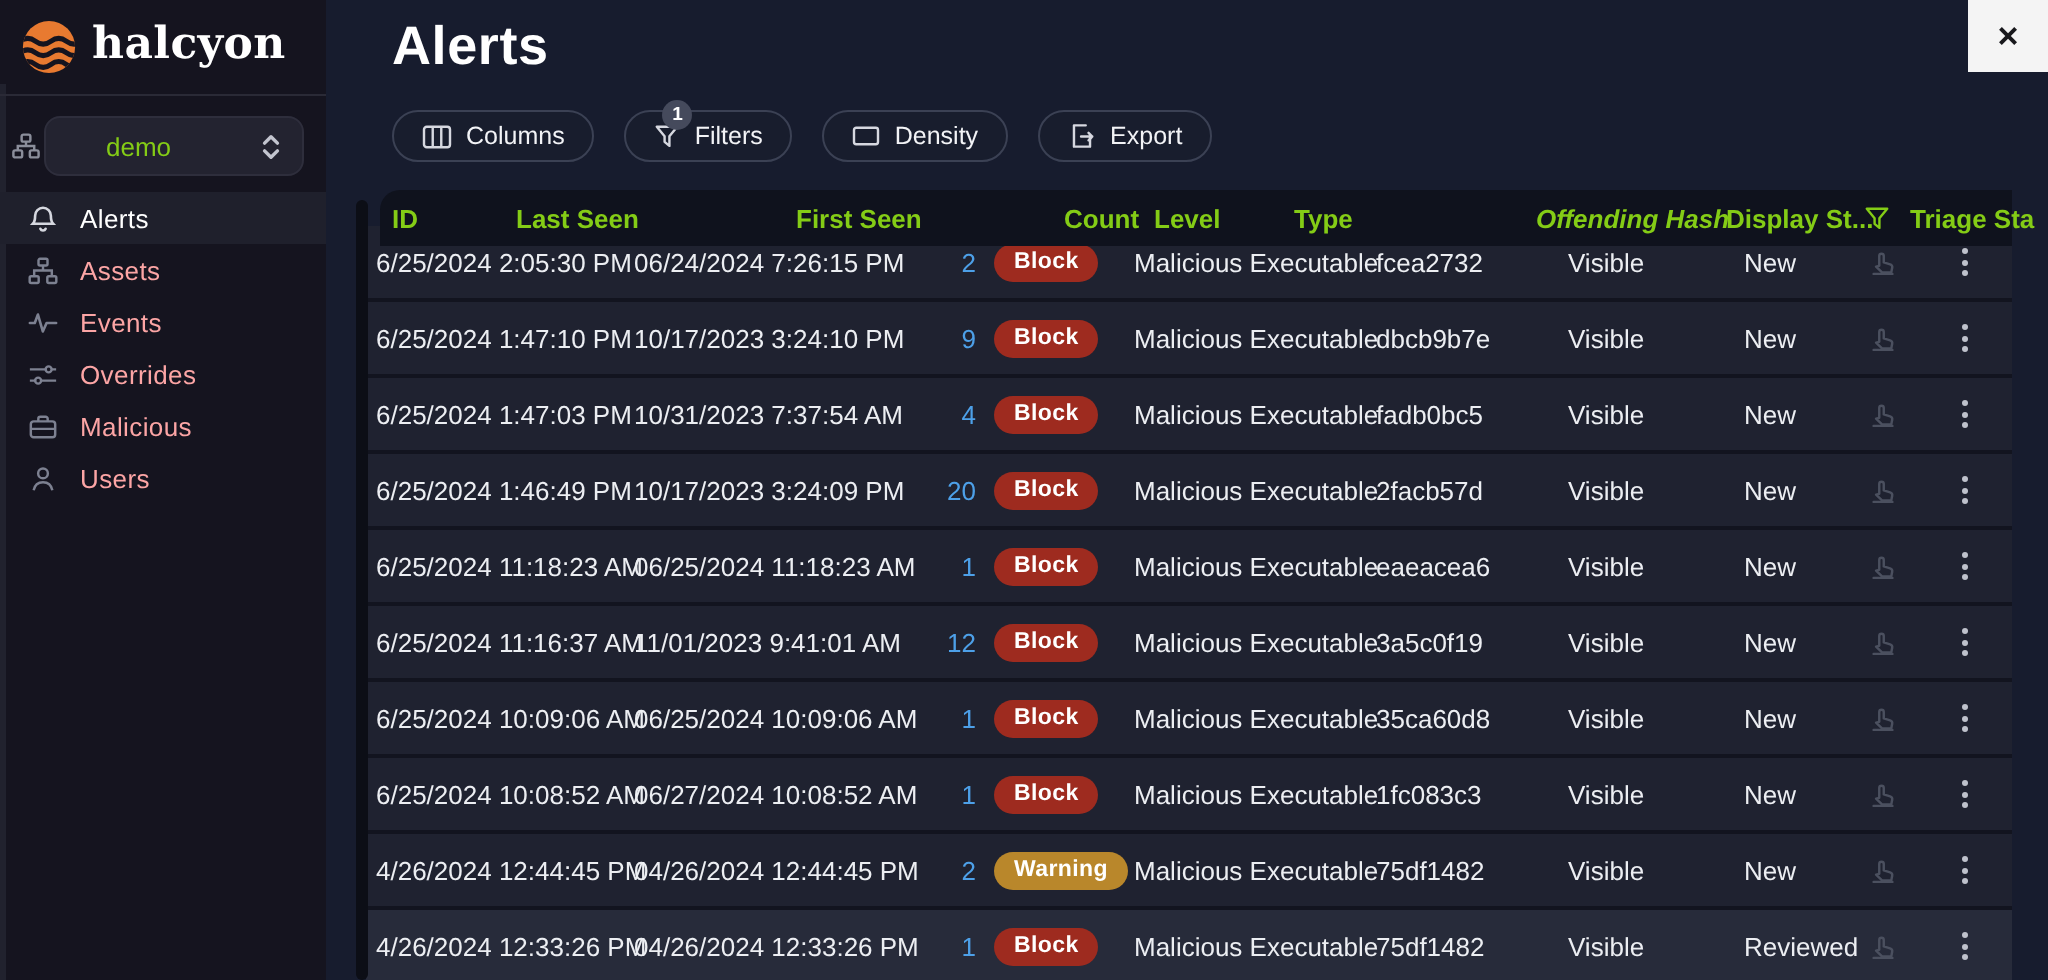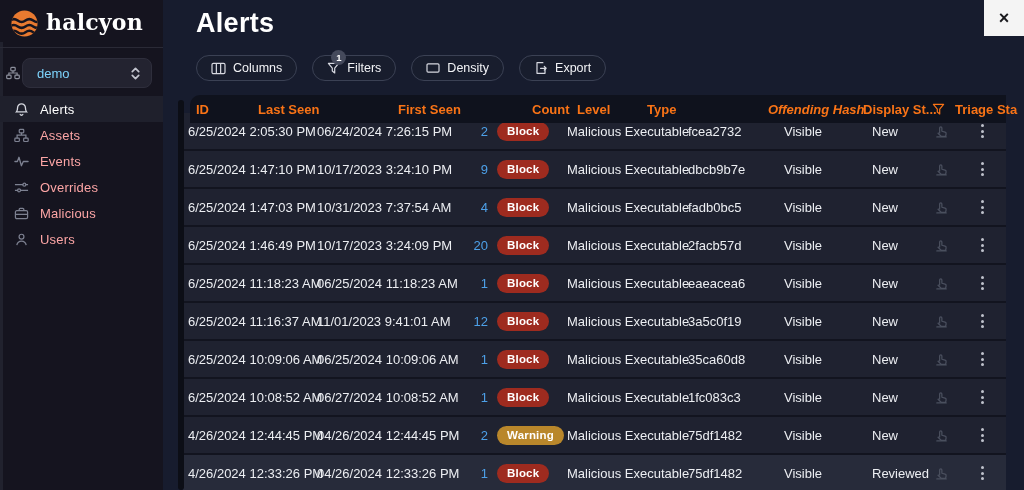--- a/index.html
+++ b/index.html
@@ -26,21 +26,21 @@
     font-size:22px; color:#ffffff; letter-spacing:.2px;
   }
   .sidebar-divider { position:absolute; left:0; top:47px; width:163px; height:1px; background:#2a2a36; }
   .org-row { position:absolute; left:0; top:58px; width:163px; height:30px; }
   .org-icon { position:absolute; left:6px; top:8px; color:#8b8e9b; }
   .org-select {
     position:absolute; left:22px; top:0; width:130px; height:30px;
     background:#232330; border:1px solid #2e2e3c; border-radius:8px;
     display:flex; align-items:center; cursor:pointer;
   }
-  .org-select .val { font-size:13px; color:#7dd3fc; padding-left:14px; }
+  .org-select .val { font-size:13px; color:#84cc16; padding-left:30px; }
   .org-select .chev { position:absolute; right:10px; top:7px; color:#c3c5cf; }
   .nav { position:absolute; left:0; top:96px; width:163px; }
   .nav-item {
     position:relative; height:26px; display:flex; align-items:center;
     padding-left:12px; cursor:pointer; color:#fca5a5; font-size:13px;
   }
   .nav-item .nicon { width:18px; display:flex; justify-content:center; color:#7d8191; }
   .nav-item .nlabel { margin-left:10px; font-weight:500; letter-spacing:.2px; }
   .nav-item.active { background:#1f202c; color:#ffffff; }
   .nav-item.active .nicon { color:#d5d7df; }
@@ -72,21 +72,21 @@
     position:absolute; left:178px; top:100px; width:6px; height:390px;
     background:#0c0e16; border-radius:3px; z-index:4;
   }
   .table-wrap { position:absolute; left:183px; top:95px; width:823px; height:395px; }
   .thead {
     position:absolute; left:7px; top:0; width:816px; height:28px;
     background:#0f121d; border-top-left-radius:10px; z-index:3;
   }
   .thead .th {
     position:absolute; top:0; height:28px; display:flex; align-items:center;
-    font-size:13px; font-weight:600; color:#f97316; white-space:nowrap;
+    font-size:13px; font-weight:600; color:#84cc16; white-space:nowrap;
   }
   .th-id            { left:6px; }
   .th-last-seen     { left:68px;text-align:right; }
   .th-first-seen    { left:208px; }
   .th-count         { left:342px; }
   .th-level         { left:387px; }
   .th-type          { left:457px; }
   .th-hash          { left:578px;font-style:italic; }
   .th-display       { left:673px; }
   .th-funnel        { left:742px; color:#e3e5ec; }

